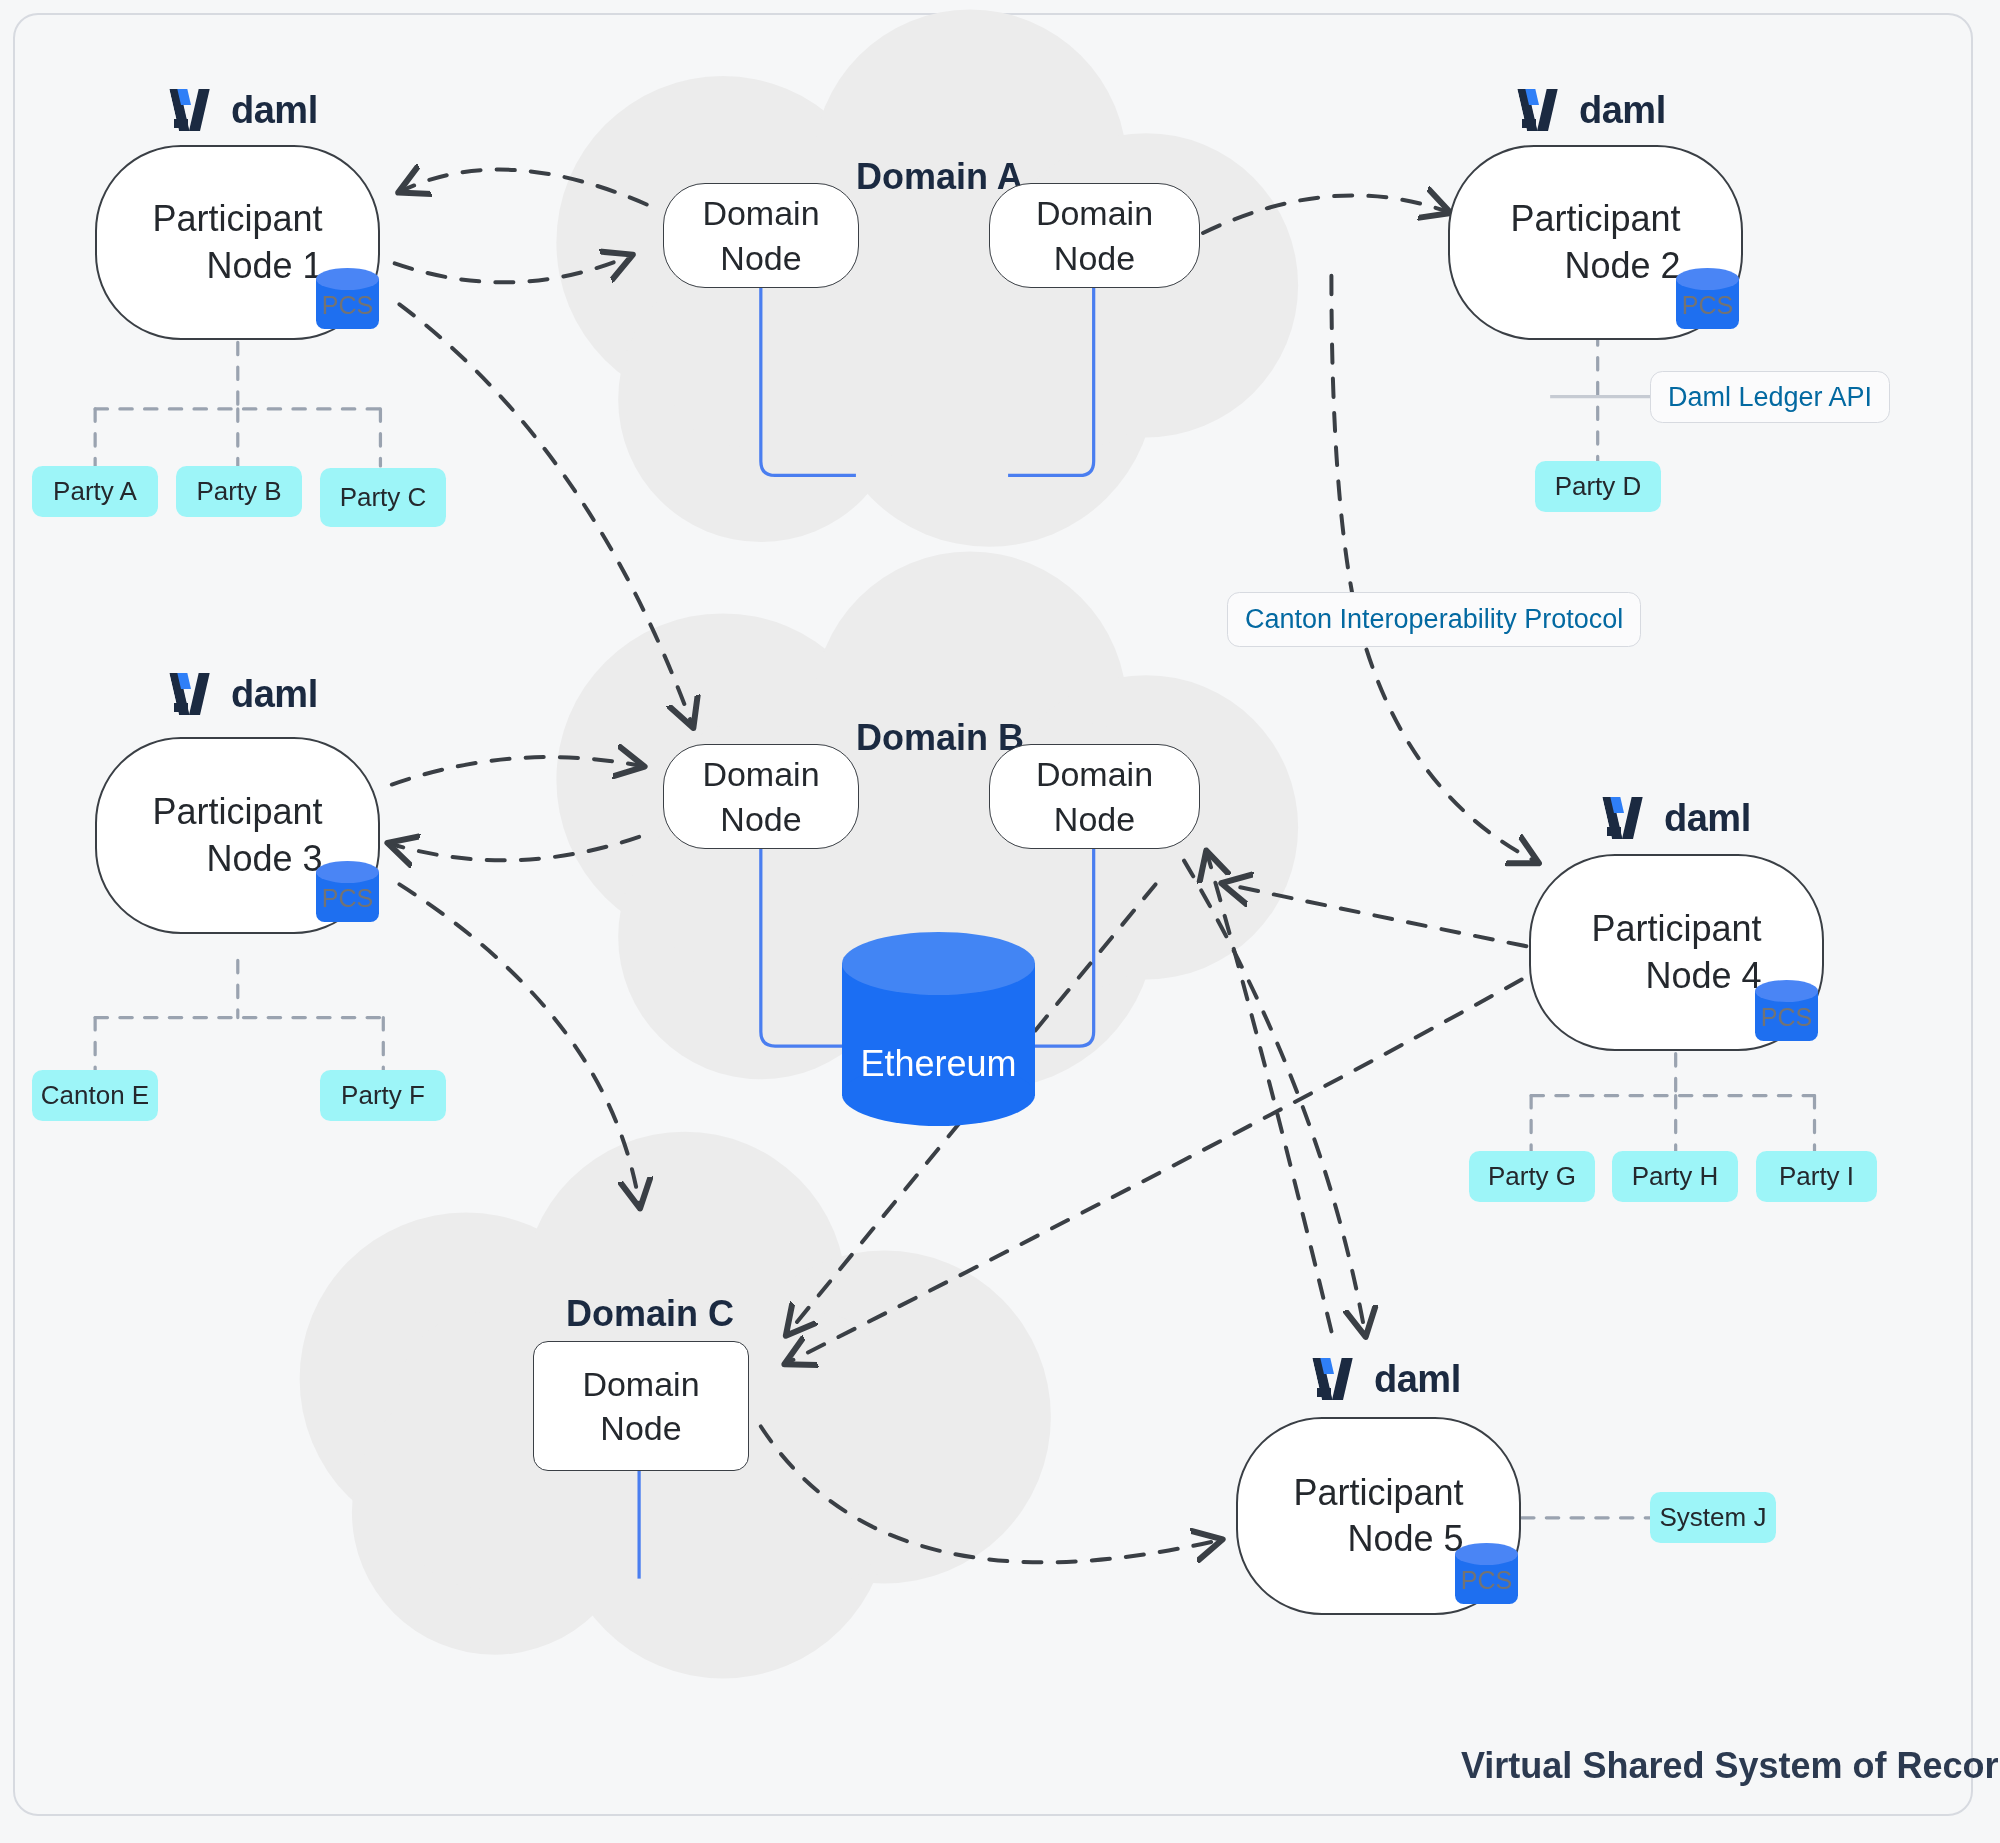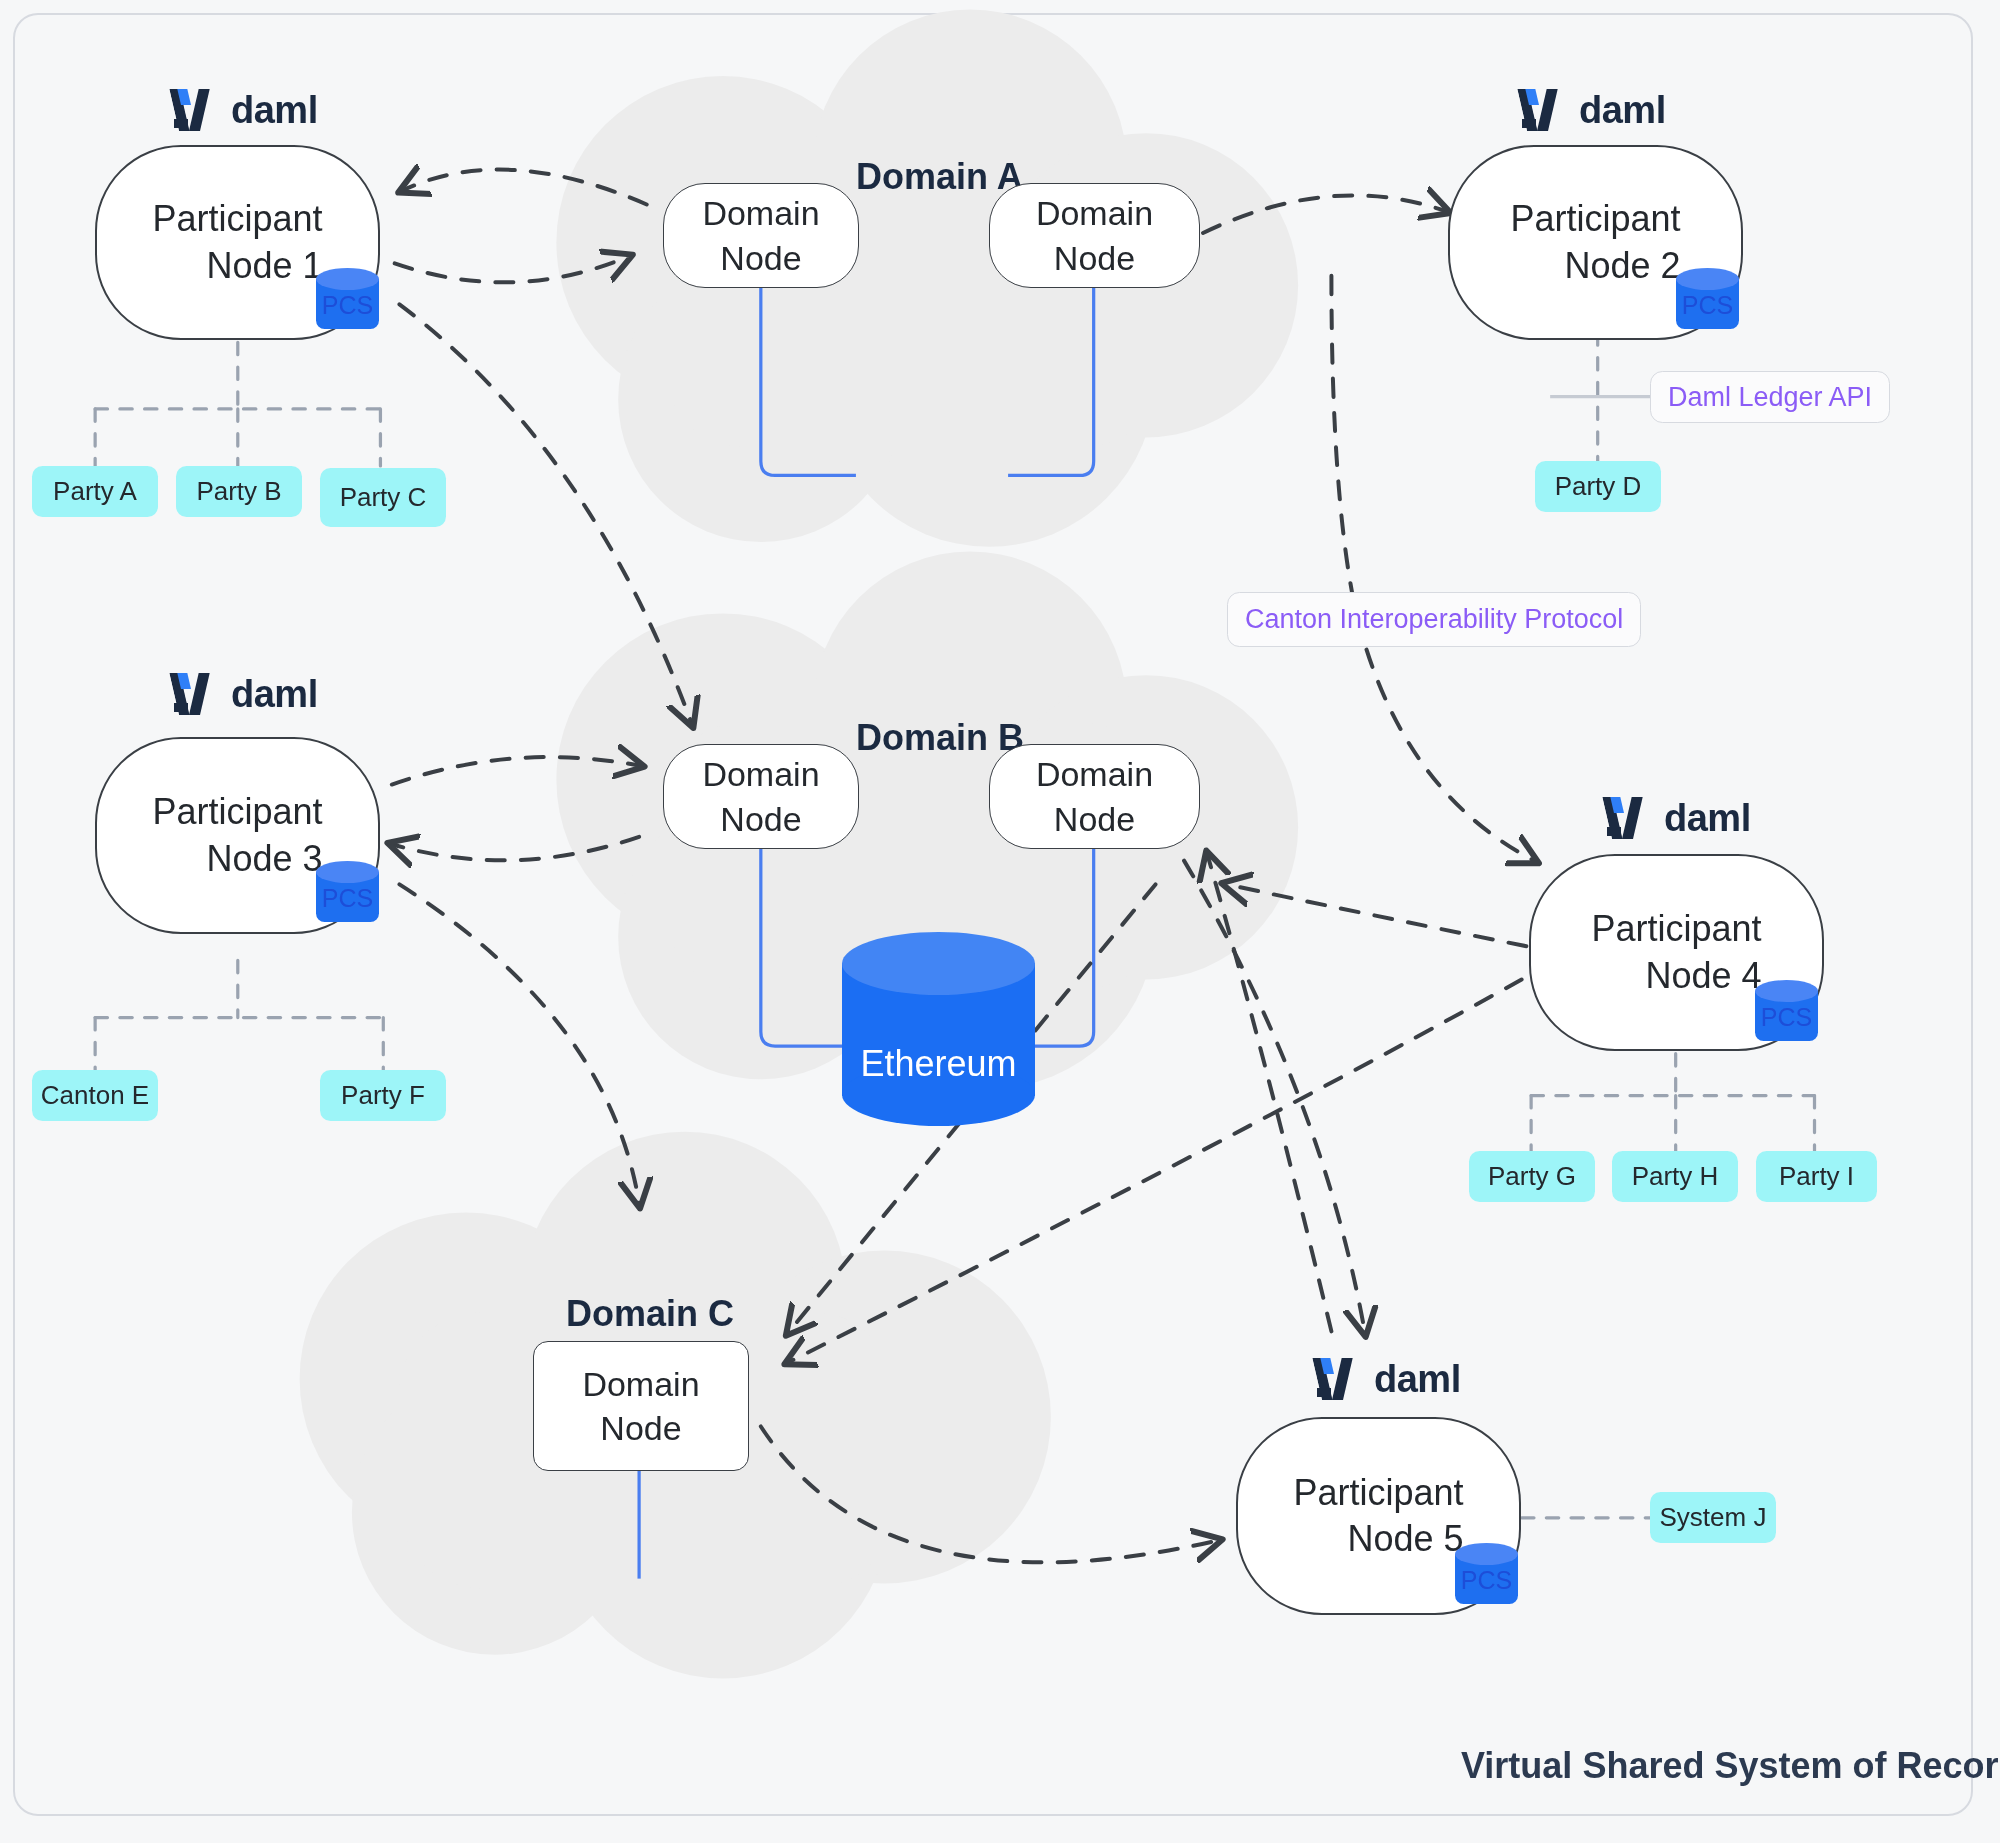--- a/index.html
+++ b/index.html
@@ -88,21 +88,21 @@
   .pcs .body{
     position:absolute;left:0;top:10.5px;width:63px;height:50px;
     background:#1e6ff0;border-radius:0 0 8.6px 8.6px;
   }
   .pcs .top{
     position:absolute;left:0;top:0;width:63px;height:22px;
     background:#4a85f5;border-radius:50%;
   }
   .pcs .txt{
     position:absolute;left:0;top:25px;width:63px;
-    text-align:center;color:#1d4ed8;font-size:25px;line-height:1;
+    text-align:center;color:#737373;font-size:25px;line-height:1;
   }
 
   
   .cyl{position:absolute;z-index:5;}
   .cyl .body{
     position:absolute;left:0;width:100%;
     background:#1b6ef3;
   }
   .cyl .top{
     position:absolute;left:0;top:0;width:100%;
@@ -127,21 +127,21 @@
     box-sizing:border-box;
   }
 
   
   .callout{
     position:absolute;
     background:#fbfbfc;
     border:1.9px solid #d7dae0;
     border-radius:12.4px;
     display:flex;align-items:center;justify-content:center;
-    font-size:27px;color:#8b5cf6;
+    font-size:27px;color:#0369a1;
     padding:0 17px;
     box-sizing:border-box;
     z-index:7;
   }
 
   
   .cloud-title{
     position:absolute;
     font-size:36px;font-weight:bold;color:#1b2a41;
     z-index:3;white-space:nowrap;margin-top:23px;

